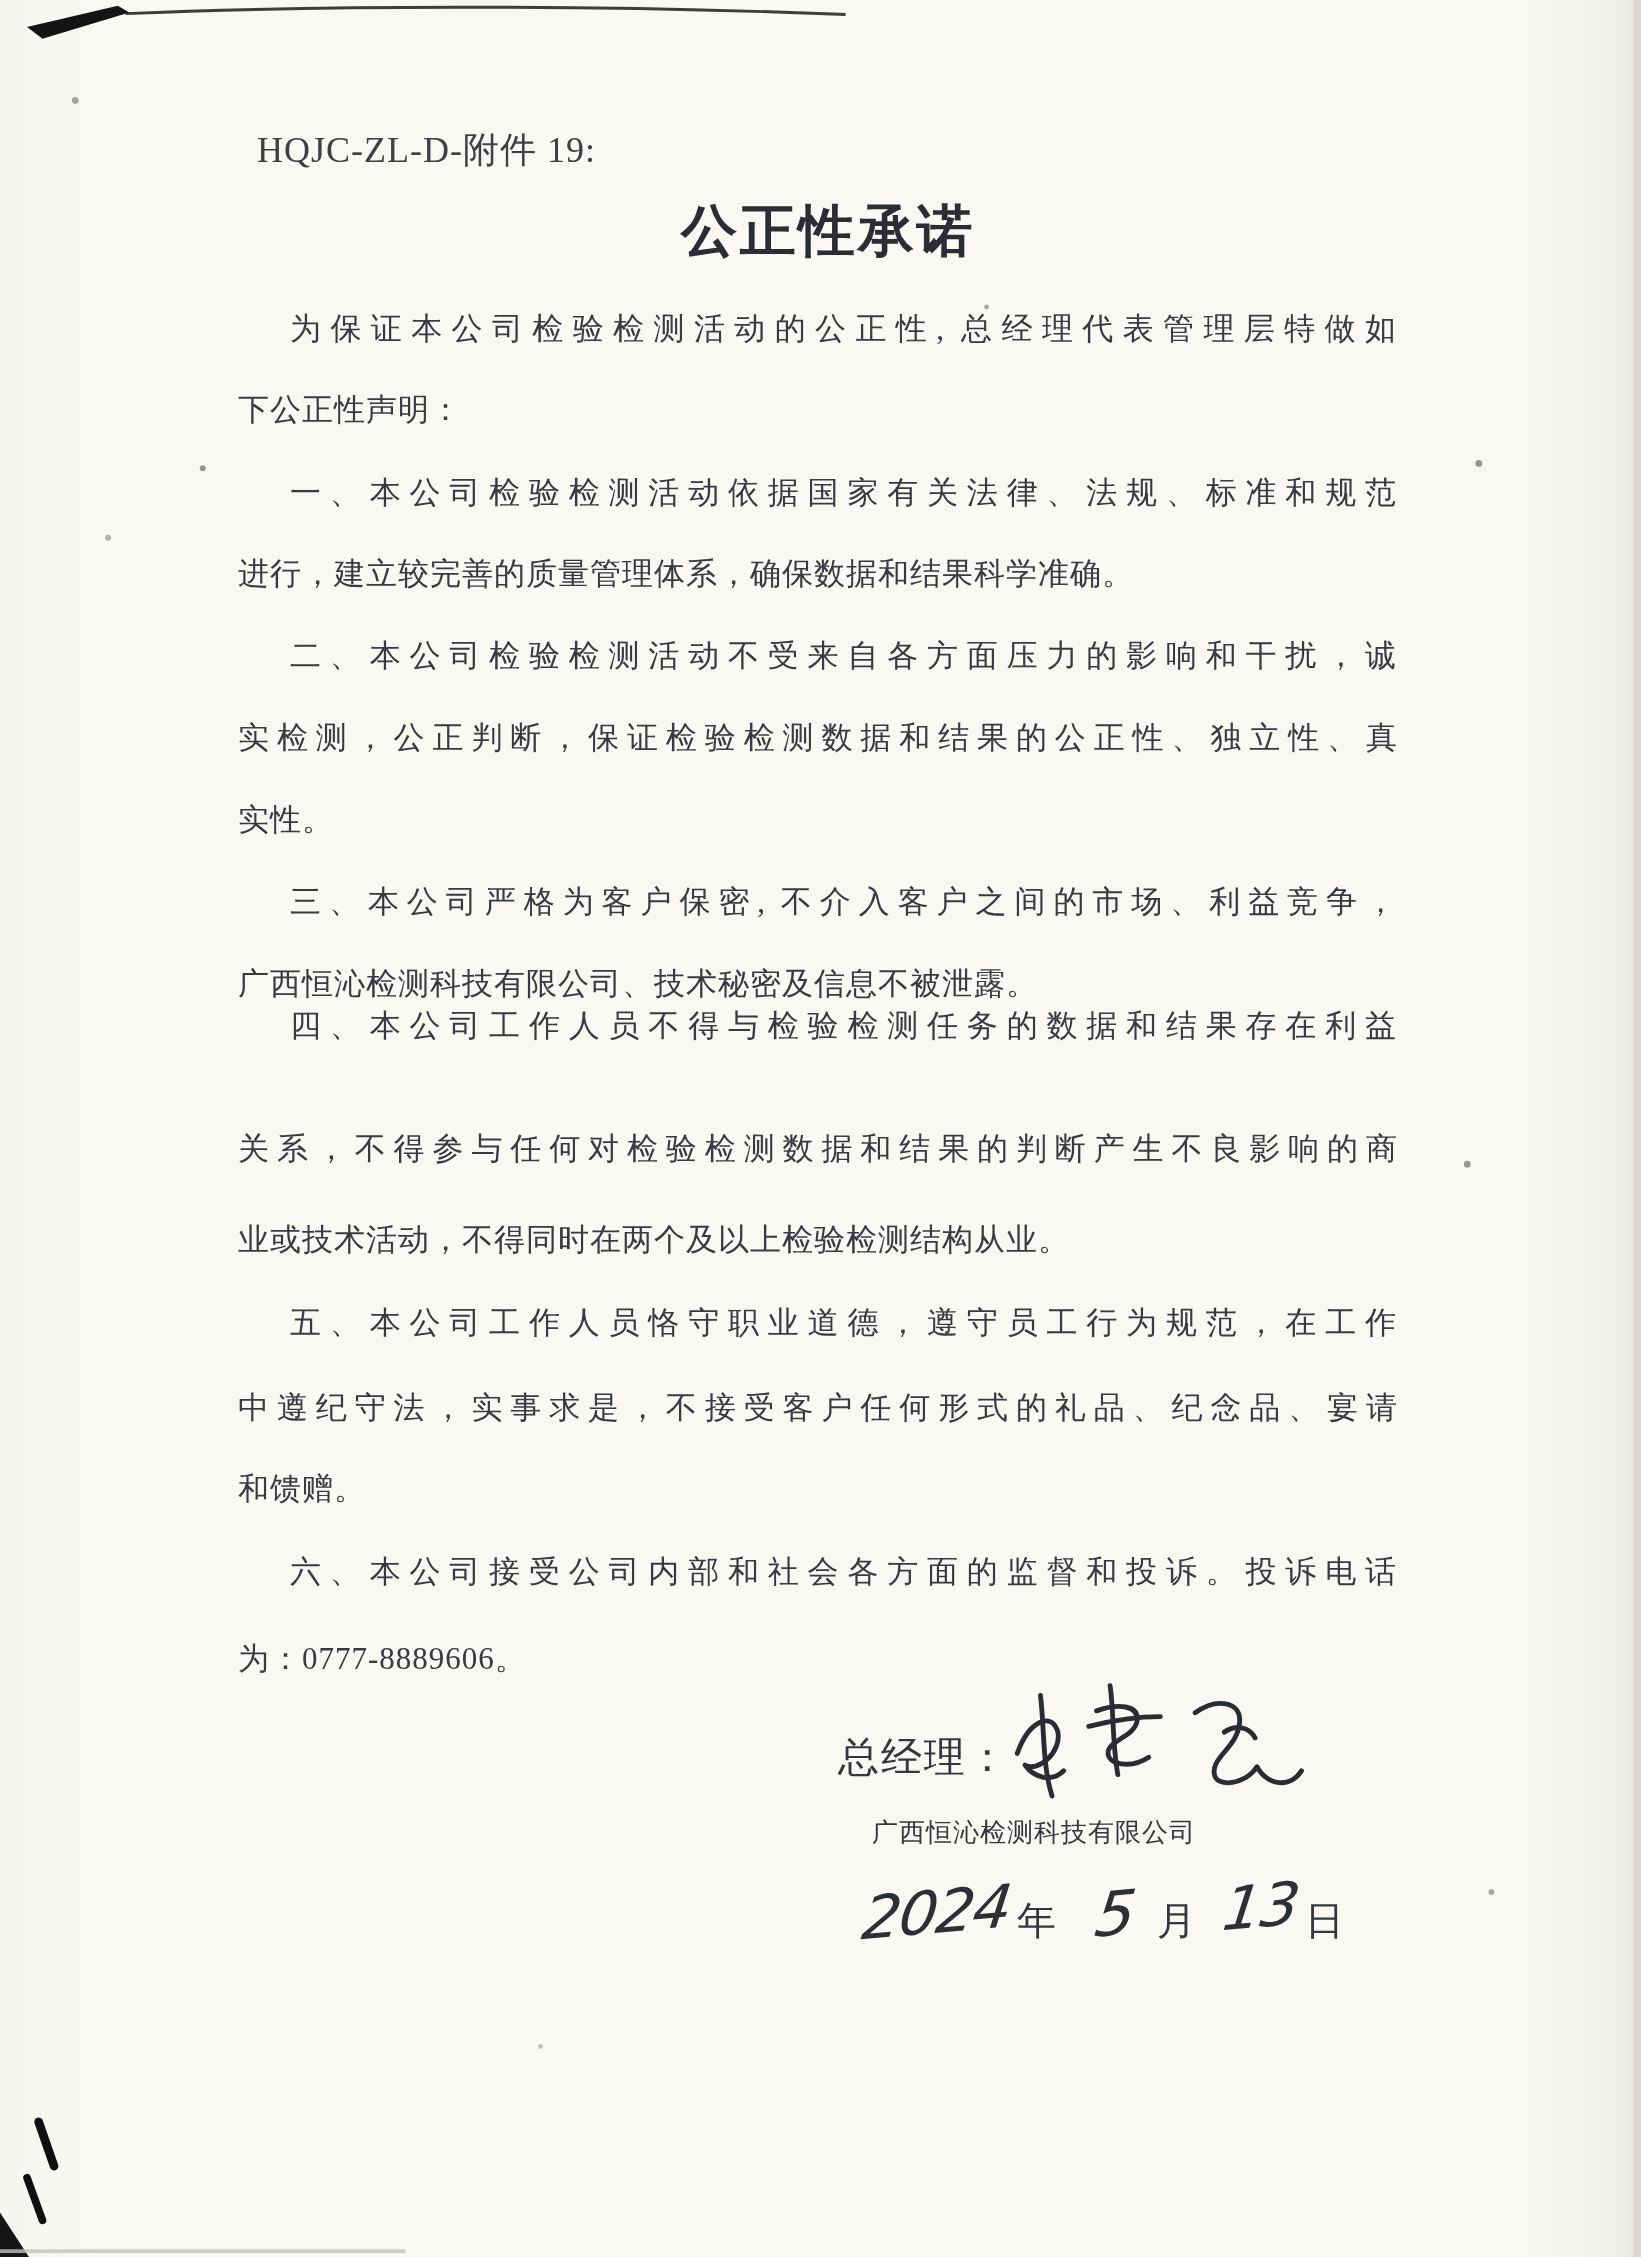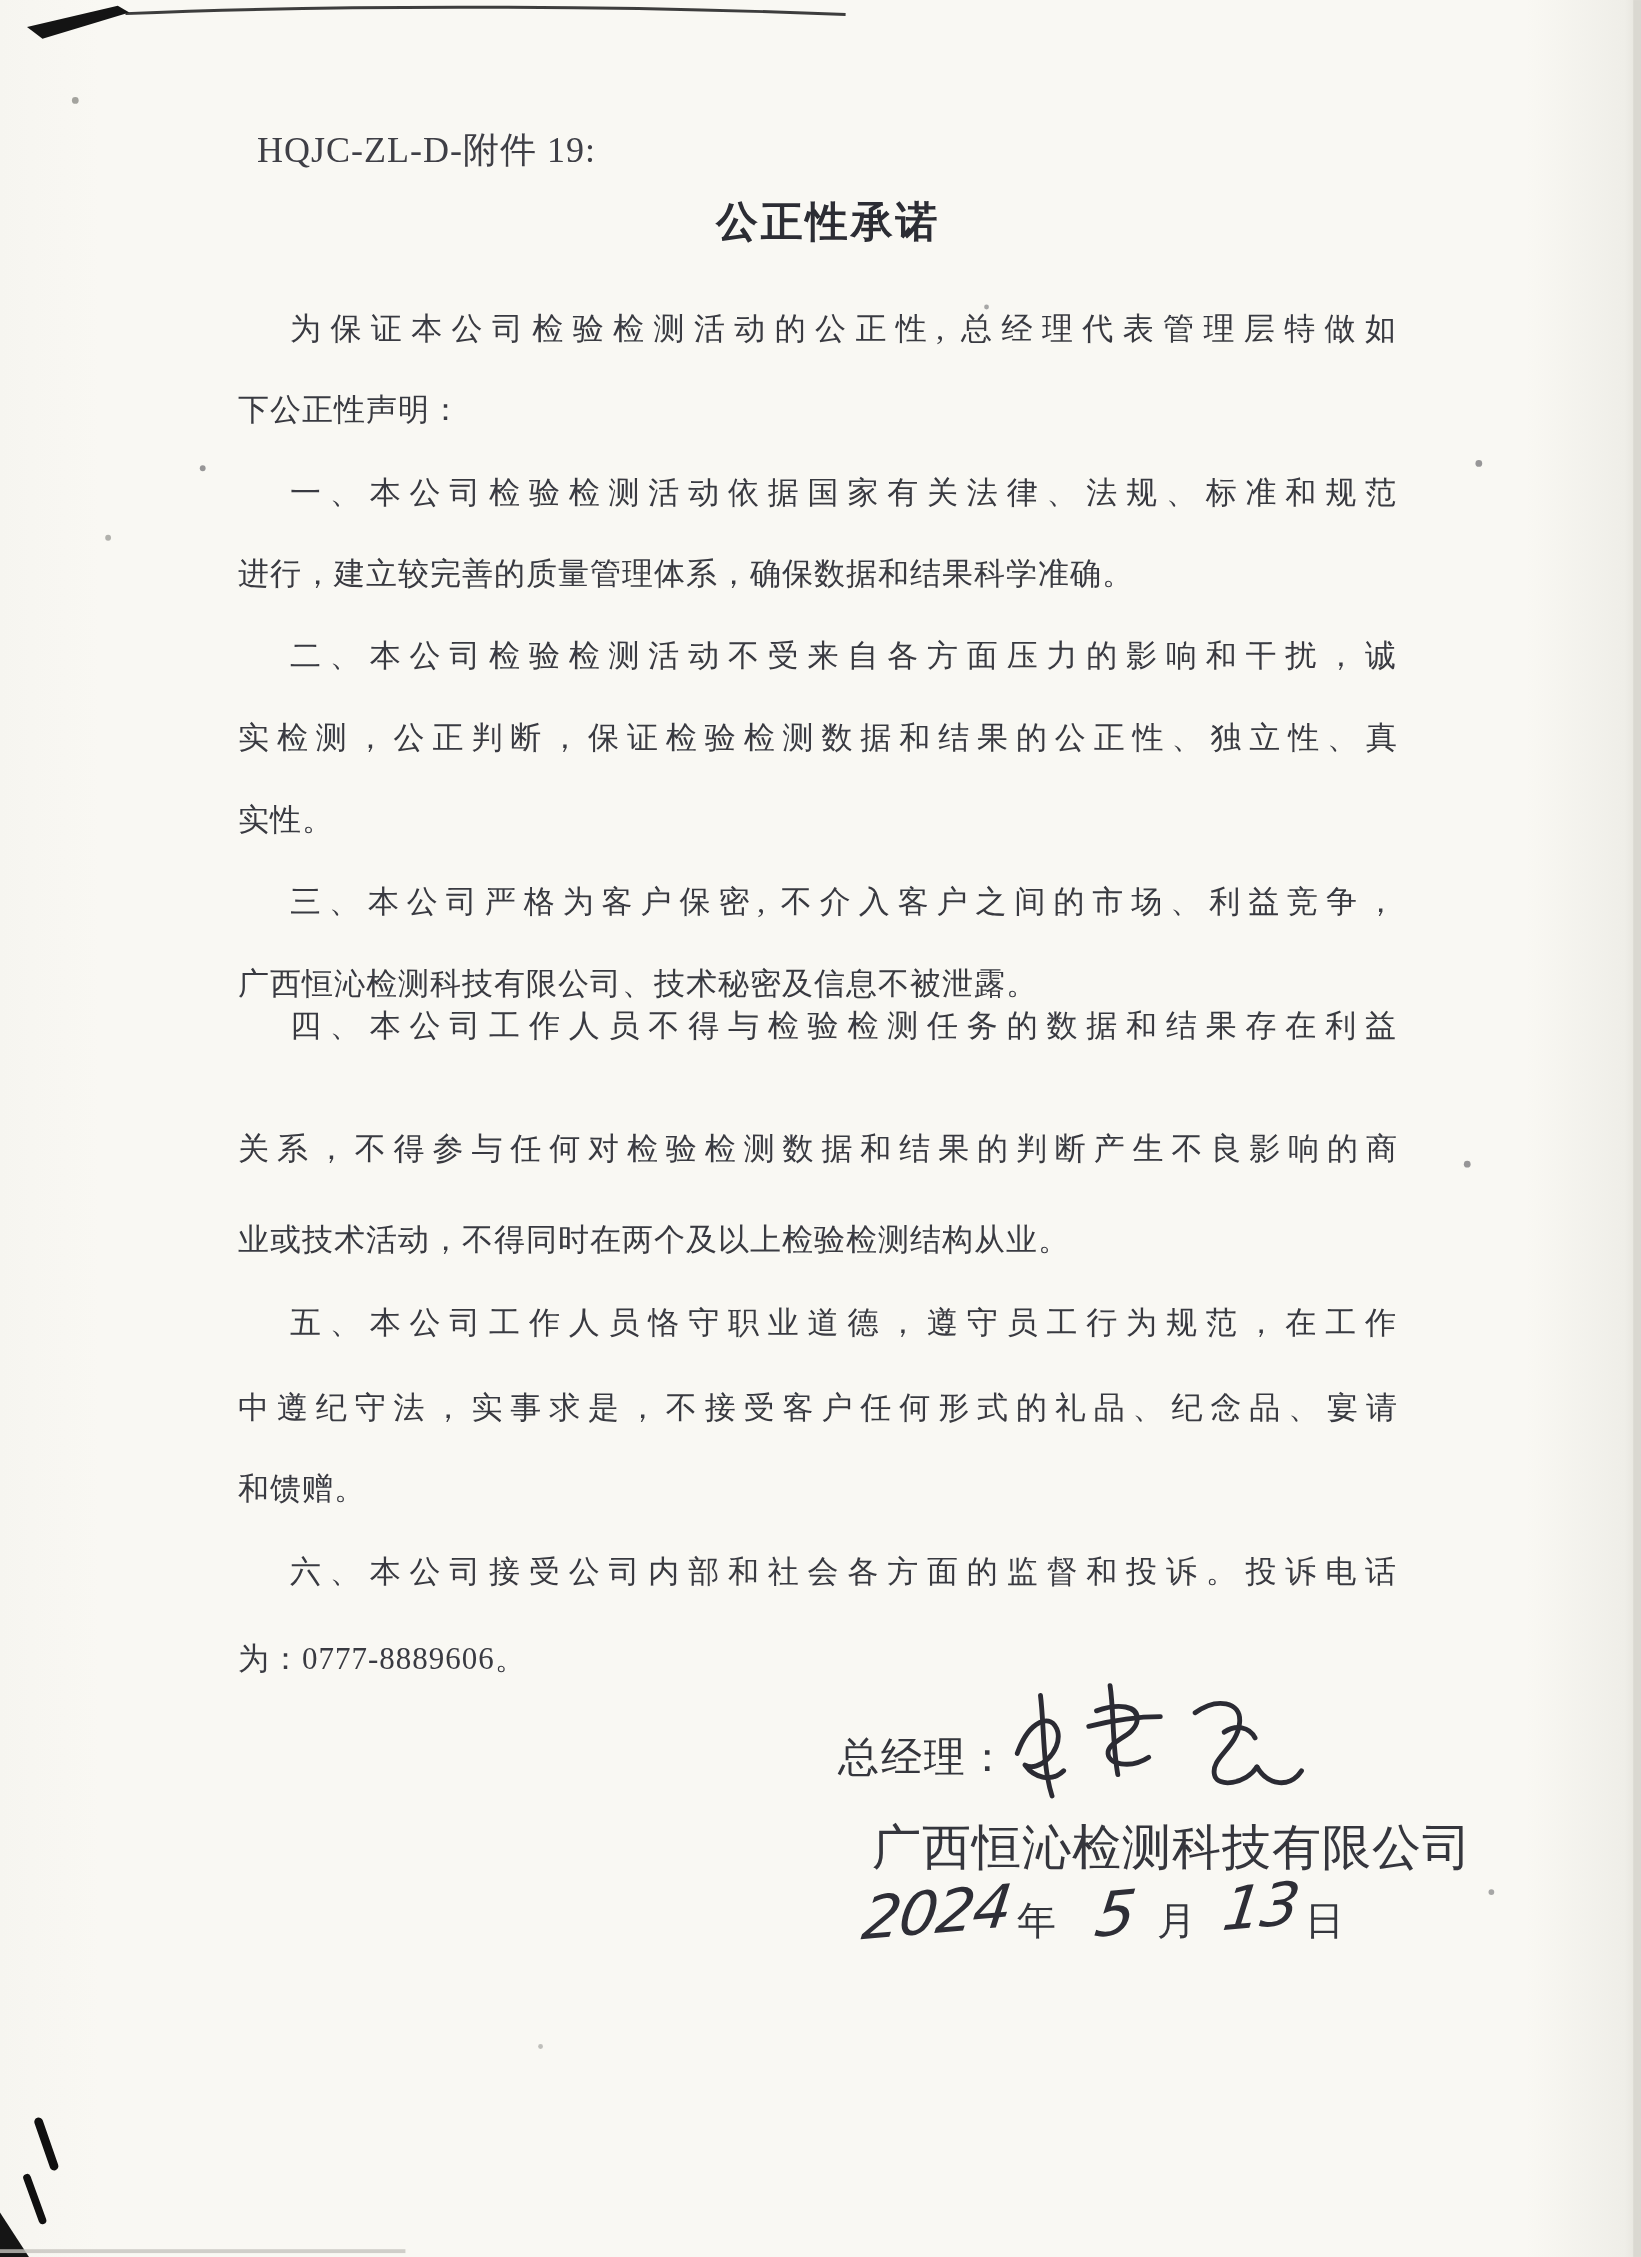--- a/index.html
+++ b/index.html
@@ -25,21 +25,21 @@
     top: 126px;
     font-size: 36px;
     letter-spacing: 1px;
     color: #3f3f46;
   }
   .doc-title {
     position: absolute;
     left: calc(50% + 7.7px);
     transform: translateX(-50%);
     top: 194px;
-    font-size: 42px;
+    font-size: 56px;
     font-weight: bold;
     letter-spacing: 2.9px;
     color: #2c2d34;
     white-space: nowrap;
   }
   .line {
     position: absolute;
     left: 238px;
     width: 1159px;
     font-size: 31px;
@@ -69,21 +69,21 @@
   }
   .sig-scribble {
     position: absolute;
     left: 996px;
     top: 1678px;
   }
   .sig-company {
     position: absolute;
     left: 872px;
     top: 1815px;
-    font-size: 49px;
+    font-size: 26px;
     letter-spacing: 1px;
     color: #35363d;
   }
   .date-row { position: absolute; left: 0; top: 0; width: 100%; height: 0; }
   .hand {
     position: absolute;
     font-family: "DejaVu Sans", sans-serif;
     font-style: italic;
     color: #2e2e36;
     transform: skewX(-12deg) rotate(-5deg);

